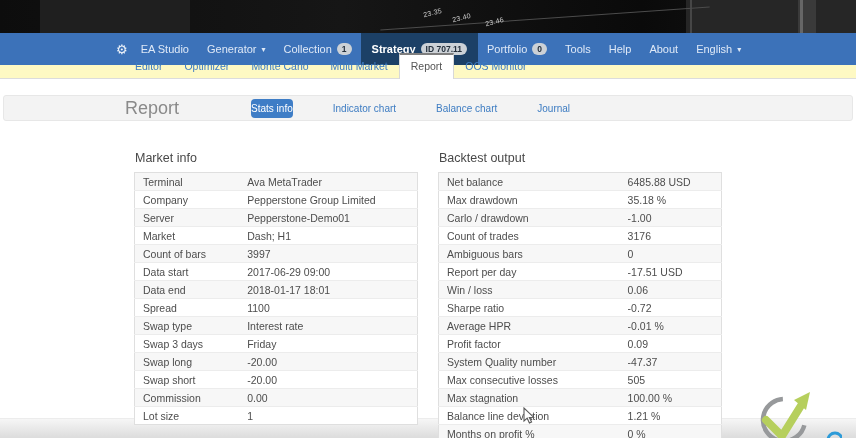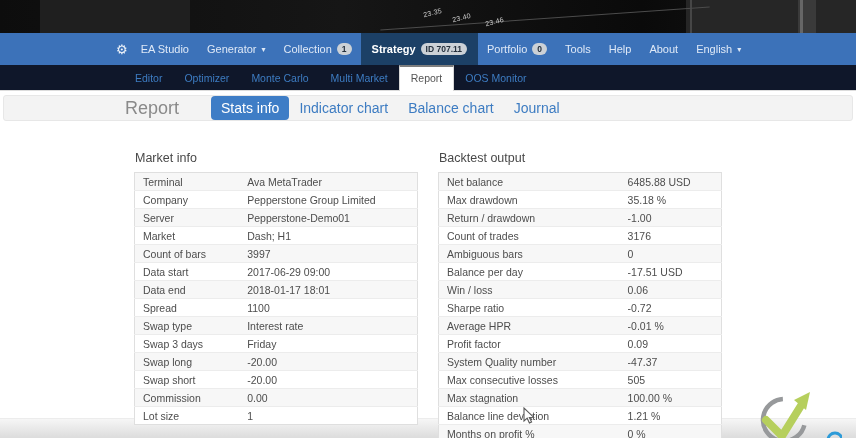--- a/index.html
+++ b/index.html
@@ -26,31 +26,31 @@
   .nav-group { display:flex; align-items:stretch; padding-left:116px; }
   .nav-item { display:flex; align-items:center; padding:0 9px; cursor:pointer; white-space:nowrap; color:#dfe9f7; }
   .nav-item.active { background:#1c4066; color:#fff; font-weight:bold; padding:0 11px; }
   .gear { display:flex; align-items:center; padding:0 4px 0 0; font-size:13px; color:#eef3fa; }
   .badge { display:inline-block; margin-left:5px; background:#ccd1d6; color:#25303c; font-size:8.5px;
            font-weight:bold; border-radius:8px; padding:1.5px 5px; line-height:1; }
   .caret { font-size:8px; margin-left:5px; }
   .nav-lang { margin-left:auto; margin-right:108px; display:flex; align-items:center; padding:12px 9px; cursor:pointer; }
 
   
-  .tabs-row { position:absolute; top:65px; left:0; width:856px; height:26px; background:#0f172a;
+  .tabs-row { position:absolute; top:65px; left:0; width:856px; height:14px; background:#fef9c3;
               border-bottom:1px solid #dcdcdc; padding-left:124px; display:flex; align-items:flex-end; }
   .tab { font-size:10.5px; color:#3d7cc2; padding:6px 11px 6px; cursor:pointer; white-space:nowrap; }
   .tab.active { background:#fff; color:#555; border:1px solid #d8d8d8; border-top:2px solid #7e7e7e;
                 border-bottom:none; margin-bottom:-1px; padding:5px 11px 7px; }
 
   
   .band { position:absolute; top:95px; left:3px; width:850px; height:26px; background:#f3f3f3;
           border:1px solid #e7e7e7; border-radius:3px; display:flex; align-items:center; padding-left:121px; }
   .page-title { font-size:18px; color:#8a8a8a; margin-right:32px; }
-  .pill { font-size:14px; color:#3d7cc2; padding:4px 10px; border-radius:4px; cursor:pointer; white-space:nowrap; }
+  .pill { font-size:10px; color:#3d7cc2; padding:4px 0; border-radius:4px; cursor:pointer; white-space:nowrap;margin-left:40px; }
   .pill.active { background:#3e7dc6; color:#fff; }
 
   
   .content { position:absolute; top:133px; left:0; width:856px; bottom:0; z-index:1; }
   .tables { width:588px; margin:18px auto 0; display:flex; gap:20px; }
   .panel { flex:1; }
   .panel h3 { font-size:12.5px; font-weight:normal; color:#484848; margin:0 0 7px 1px; }
   table.stats { width:100%; border-collapse:collapse; background:#fff; border:1px solid #dfdfdf;
                 font-size:10.5px; color:#4d4d4d; }
   table.stats td { padding:3.5px 8px; line-height:10px; border-top:1px solid #ececec; }
@@ -208,33 +208,33 @@
           <tbody>
               <tr>
                 <td>Net balance</td>
                 <td>6485.88 USD</td>
               </tr>
               <tr>
                 <td>Max drawdown</td>
                 <td>35.18 %</td>
               </tr>
               <tr>
-                <td>Return / drawdown</td>
+                <td>Carlo / drawdown</td>
                 <td>-1.00</td>
               </tr>
               <tr>
                 <td>Count of trades</td>
                 <td>3176</td>
               </tr>
               <tr>
                 <td>Ambiguous bars</td>
                 <td>0</td>
               </tr>
               <tr>
-                <td>Balance per day</td>
+                <td>Report per day</td>
                 <td>-17.51 USD</td>
               </tr>
               <tr>
                 <td>Win / loss</td>
                 <td>0.06</td>
               </tr>
               <tr>
                 <td>Sharpe ratio</td>
                 <td>-0.72</td>
               </tr>

